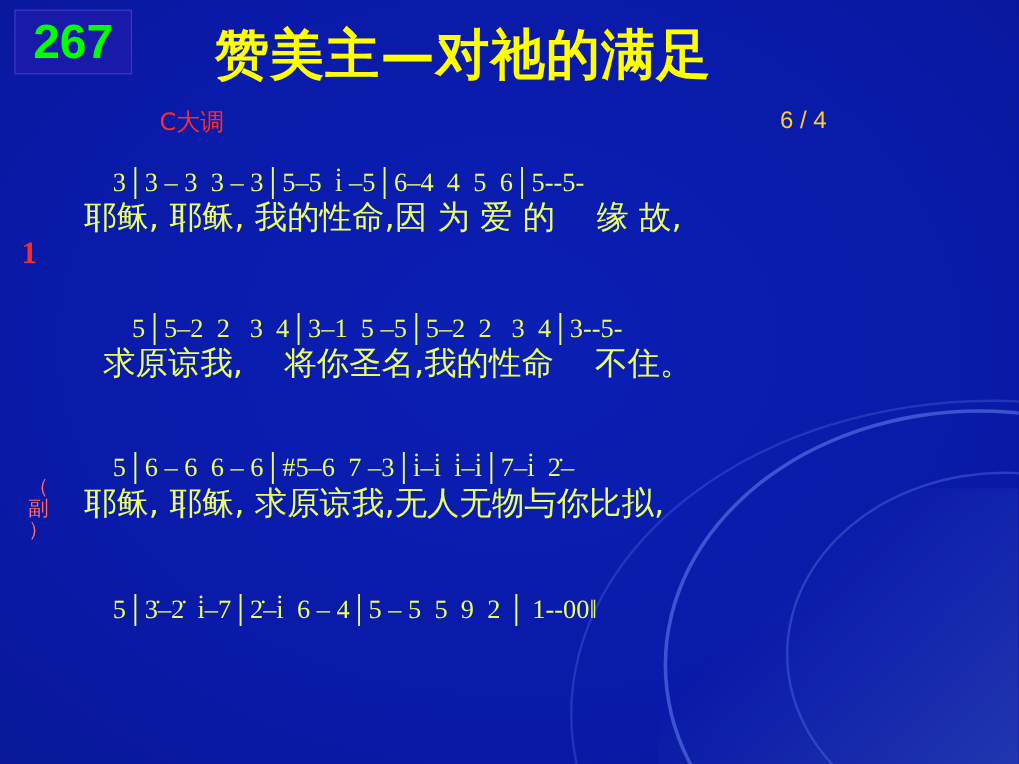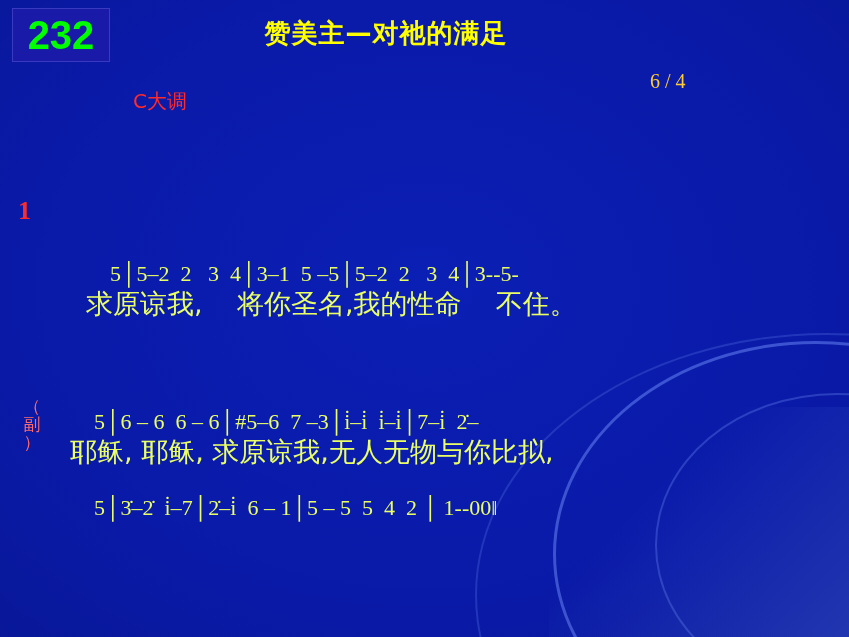--- a/index.html
+++ b/index.html
@@ -77,41 +77,41 @@
   }
 
   
   .title {
     position: absolute;
     left: 0;
     top: 16px;
     width: 772px;
     text-align: center;
     color: #ffff00;
-    font-size: 26px;
+    font-size: 45px;
     font-weight: bold;
     font-family: "DejaVu Sans", sans-serif;
     letter-spacing: 1px;
   }
 
   .key-label {
     position: absolute;
     left: 133px;
     top: 88px;
     color: #ff2a2a;
     font-size: 20px;
     font-family: "DejaVu Sans", sans-serif;
   }
   .meter {
     position: absolute;
     left: 650px;
-    top: 70px;
+    top: 90px;
     color: #ffcc33;
     font-size: 20px;
-    font-family: Liberation Serif, serif;
+    font-family: Liberation Sans, sans-serif;
   }
 
   .verse-marker {
     position: absolute;
     left: 18px;
     top: 196px;
     color: #ff2a2a;
     font-size: 26px;
     font-weight: bold;
     font-family: "Liberation Serif", serif;
@@ -149,58 +149,62 @@
     font-family: "DejaVu Sans", sans-serif;
     font-size: 27px;
     color: #eaff66;
     white-space: pre;
     line-height: 1.15;
     margin-top: 2px;
   }
 
   .lb1 { top: 140px; }
   .lb2 { top: 262px; margin-left: 16px; }
-  .lb3 { top: 378px; margin-top: 32px; }
+  .lb3 { top: 378px; }
   .lb4 { top: 496px; }
 </style>
 </head>
 <body>
 
 <div class="slide">
 
   <div class="swoosh s3"></div>
   <div class="swoosh s1"></div>
   <div class="swoosh s2"></div>
   <div class="corner-glow"></div>
 
   <div class="number-badge">
-    <span>232</span>
+    <span>267</span>
   </div>
 
   <div class="title">赞美主—对祂的满足</div>
 
   <div class="key-label">C大调</div>
   <div class="meter">6 / 4</div>
 
   <div class="verse-marker">1</div>
 
   <div class="chorus-marker">
     <div>（</div>
     <div>副</div>
     <div>）</div>
   </div>
 
+  <div class="line-block lb1">
+    <div class="notes">3│3 – 3  3 – 3│5–5  i̇ –5│6–4  4  5  6│5--5-</div>
+    <div class="lyrics">耶稣, 耶稣, 我的性命,因 为 爱 的    缘 故,</div>
+  </div>
 
   <div class="line-block lb2">
     <div class="notes">5│5–2  2   3  4│3–1  5 –5│5–2  2   3  4│3--5-</div>
     <div class="lyrics">求原谅我,    将你圣名,我的性命    不住。</div>
   </div>
 
   <div class="line-block lb3">
     <div class="notes">5│6 – 6  6 – 6│#5–6  7 –3│i̇–i̇  i̇–i̇│7–i̇  2̇–</div>
     <div class="lyrics">耶稣, 耶稣, 求原谅我,无人无物与你比拟,</div>
   </div>
 
   <div class="line-block lb4">
-    <div class="notes">5│3̇–2̇  i̇–7│2̇–i̇  6 – 1│5 – 5  5  4  2 │ 1--00‖</div>
+    <div class="notes">5│3̇–2̇  i̇–7│2̇–i̇  6 – 4│5 – 5  5  9  2 │ 1--00‖</div>
   </div>
 
 </div>
 
 </body></html>

